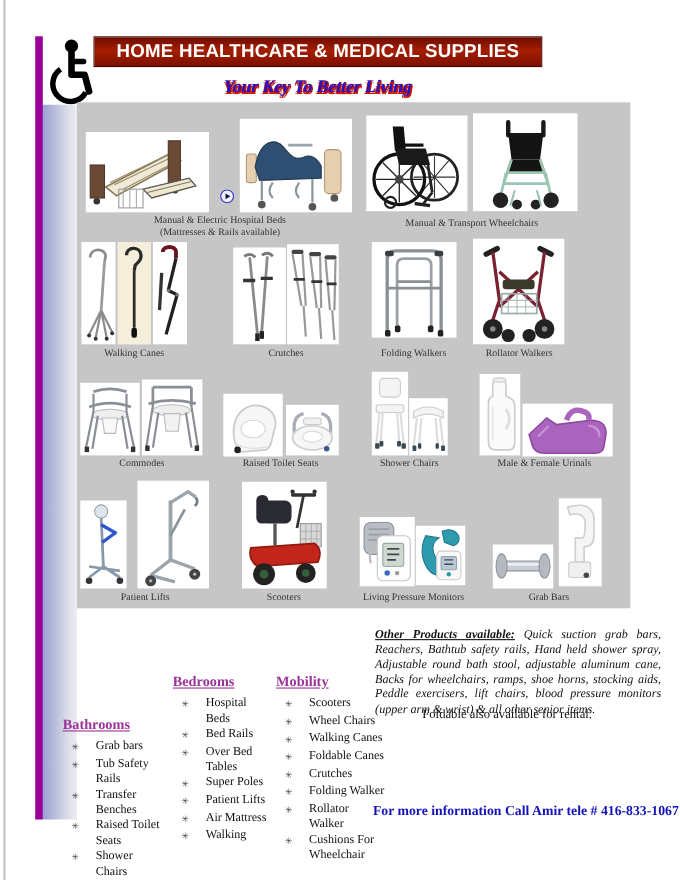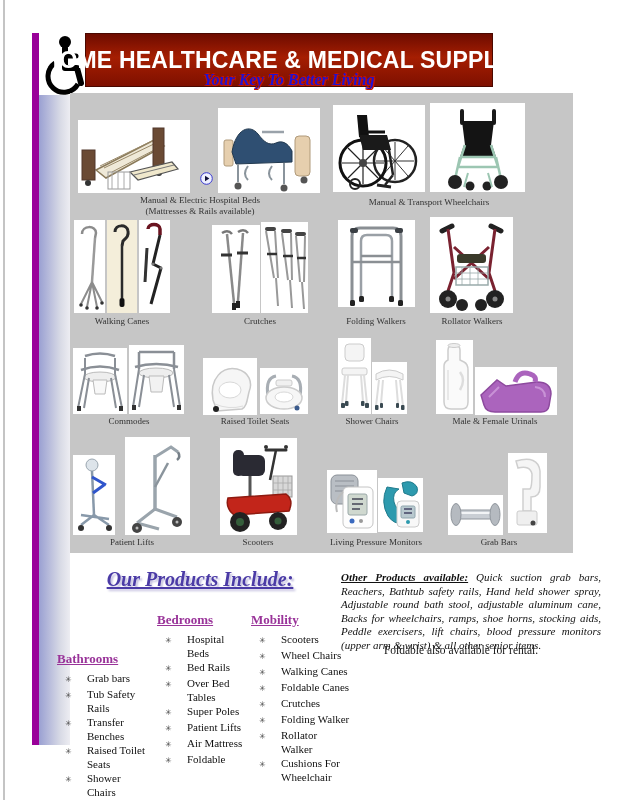--- a/index.html
+++ b/index.html
@@ -3,26 +3,26 @@
 <meta charset="utf-8">
 <style>
   html,body{margin:0;padding:0;background:#ffffff;}
   .page{position:relative;width:618px;height:800px;background:#fff;overflow:hidden;
         font-family:"Liberation Serif",serif;}
   .scan-edge{position:absolute;left:3px;top:0;width:2px;height:800px;background:#c4c4c4;}
   .stripe{position:absolute;left:32px;top:33px;width:7px;height:712px;background:#990099;}
   .grad-band{position:absolute;left:39px;top:95px;width:31px;height:650px;
              background:linear-gradient(to right,#9aa0d2,#d9dbe6 70%,#ededf2);}
   .isa-box{position:absolute;left:39px;top:33px;width:46px;height:62px;background:#fff;}
-  .banner{position:absolute;left:85px;top:33px;width:408px;height:54px;
+  .banner{position:absolute;left:85px;top:33px;width:408px;height:28px;
           background:linear-gradient(180deg,#6e0c00,#a51e02 45%,#7e1000);
           border:1px solid #4a0800;box-sizing:border-box;
           display:flex;align-items:center;justify-content:center;
           color:#fff;font-family:"Liberation Sans",sans-serif;font-weight:bold;
-          font-size:23px;white-space:nowrap;letter-spacing:0.2px;}
+          font-size:17px;white-space:nowrap;letter-spacing:0.2px;}
   .tagline{position:absolute;left:85px;top:71px;width:408px;text-align:center;
            font-family:"Liberation Serif",serif;font-style:italic;font-weight:bold;
            font-size:16px;color:#2012d0;
            text-shadow:1.2px 1.2px 0 #c41400,-0.8px 1px 0 #c41400,1px -0.8px 0 #c41400;}
   .panel{position:absolute;left:70px;top:93px;width:503px;height:460px;background:#c6c6c6;}
   .ph{position:absolute;background:#fff;}
   .ph svg{display:block;width:100%;height:100%;}
   .cap{position:absolute;text-align:center;font-size:9px;line-height:10.5px;color:#333;}
   .cap span{display:block;}
   .play{position:absolute;left:200px;top:172px;width:13px;height:13px;cursor:pointer;}
@@ -382,21 +382,20 @@
       <path d="M8,8 Q30,2 32,18 L32,34 Q32,44 23,44 L23,58 L15,58 L15,36 L22,36 Q24,34 24,21 Q22,12 10,15 Z" fill="#f5f5f5" stroke="#cfcfcf" stroke-width="1.5"></path>
       <rect x="9" y="58" width="20" height="14" rx="2" fill="#efefef" stroke="#ccc"></rect>
       <circle cx="25" cy="70" r="2.5" fill="#444"></circle>
     </svg>
   </div>
   <div class="cap" style="left:70px;top:537px;width:124px">Patient Lifts</div>
   <div class="cap" style="left:216px;top:537px;width:84px">Scooters</div>
   <div class="cap" style="left:322px;top:537px;width:108px">Living Pressure Monitors</div>
   <div class="cap" style="left:444px;top:537px;width:110px">Grab Bars</div>
 
-  <div class="inc-title">Our Products Include:</div>
 
   <div class="cols">
     <div class="col c1">
       <div class="col-h">Bathrooms</div>
       <ul>
         <li>
             <span class="bullet">✳</span>
             <span class="itx">Grab bars</span>
           </li>
         <li>
@@ -443,21 +442,21 @@
         <li>
             <span class="bullet">✳</span>
             <span class="itx">Patient Lifts</span>
           </li>
         <li>
             <span class="bullet">✳</span>
             <span class="itx">Air Mattress</span>
           </li>
         <li>
             <span class="bullet">✳</span>
-            <span class="itx">Foldable</span>
+            <span class="itx">Walking</span>
           </li>
       </ul>
     </div>
     <div class="col c3">
       <div class="col-h">Mobility</div>
       <ul>
         <li>
             <span class="bullet">✳</span>
             <span class="itx">Scooters</span>
           </li>
@@ -491,13 +490,14 @@
           </li>
       </ul>
     </div>
   </div>
 
   <p class="otherp"><span class="lbl">Other Products available:</span><span> Quick suction grab bars, Reachers, Bathtub safety rails, Hand held shower spray, Adjustable round bath stool, adjustable aluminum cane, Backs for wheelchairs, ramps, shoe horns, stocking aids, Peddle exercisers, lift chairs,  blood pressure monitors (upper arm &amp; wrist) &amp; all other senior items.</span></p>
 
   <div class="rental">Foldable also available for rental.</div>
 
 
+  <div class="phone">For more information Call Amir tele #  416-833-1067</div>
 </div>
 
 </body></html>

